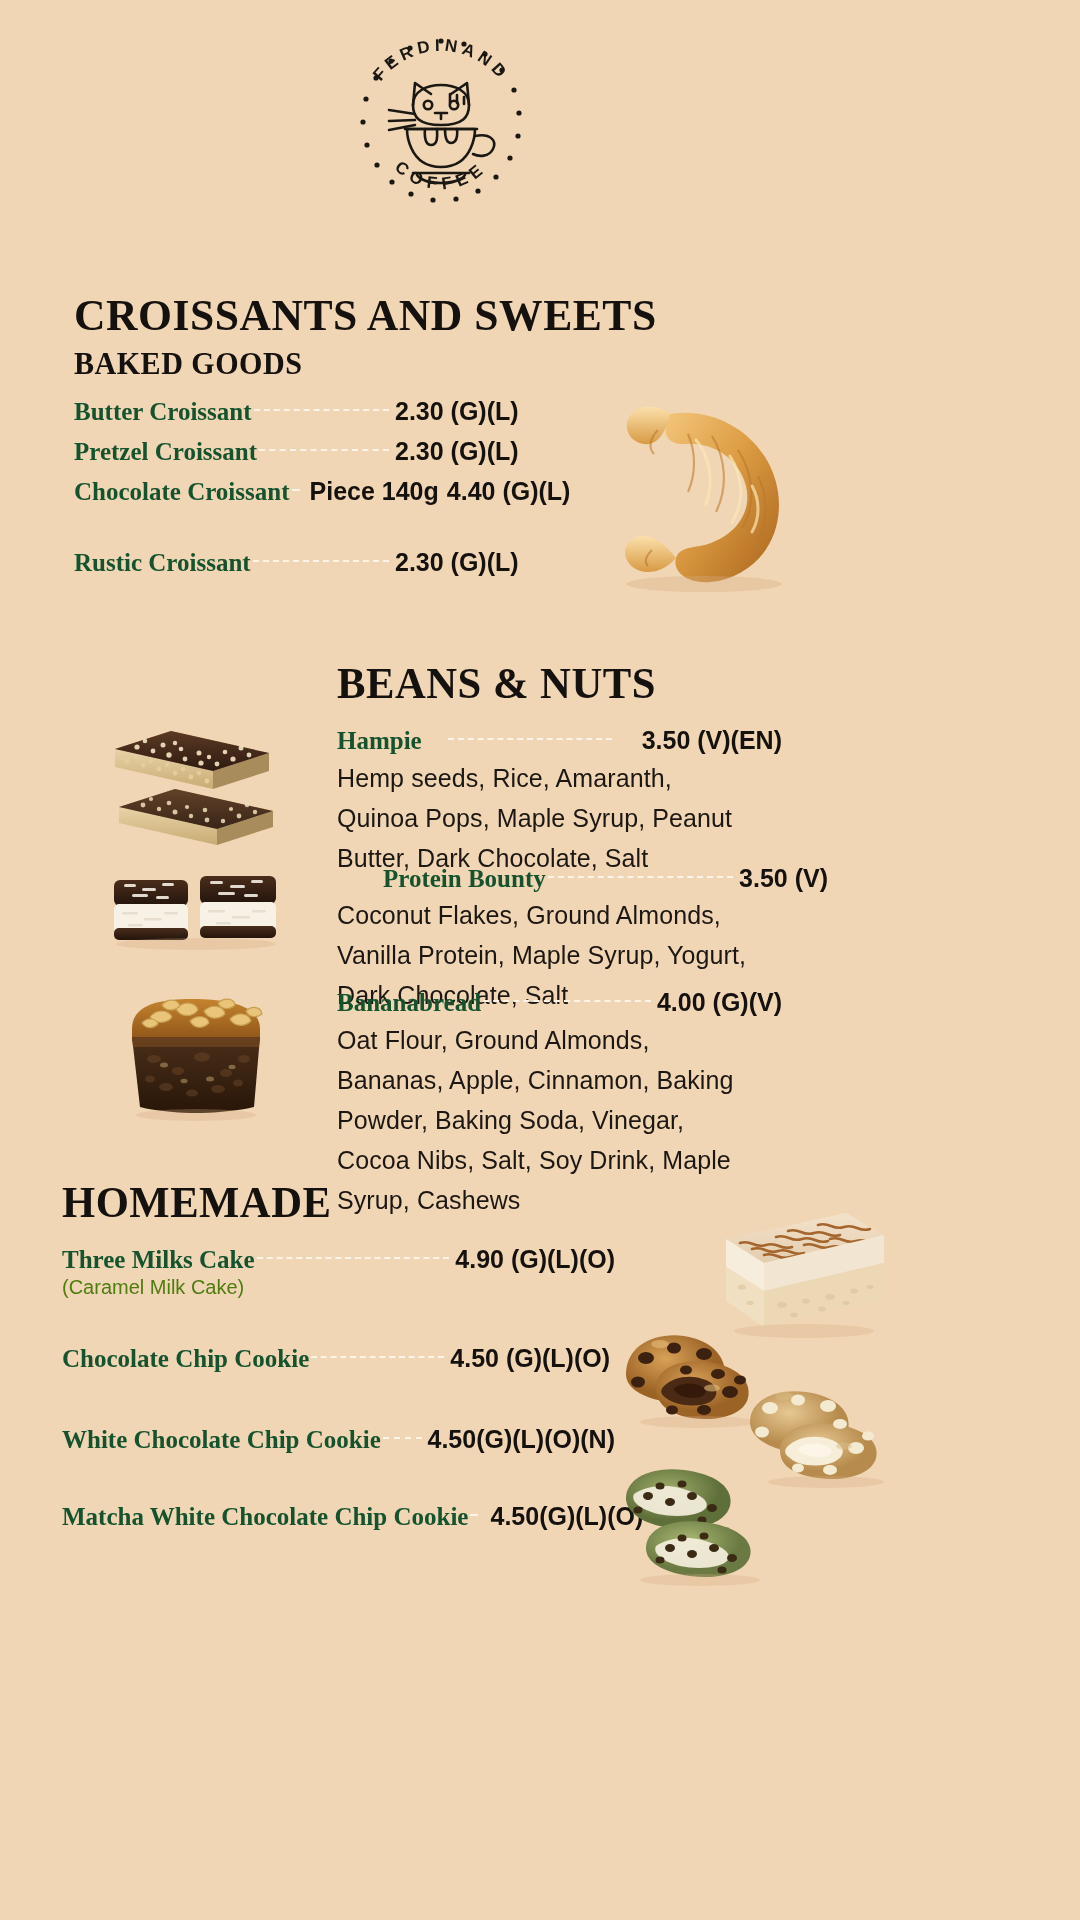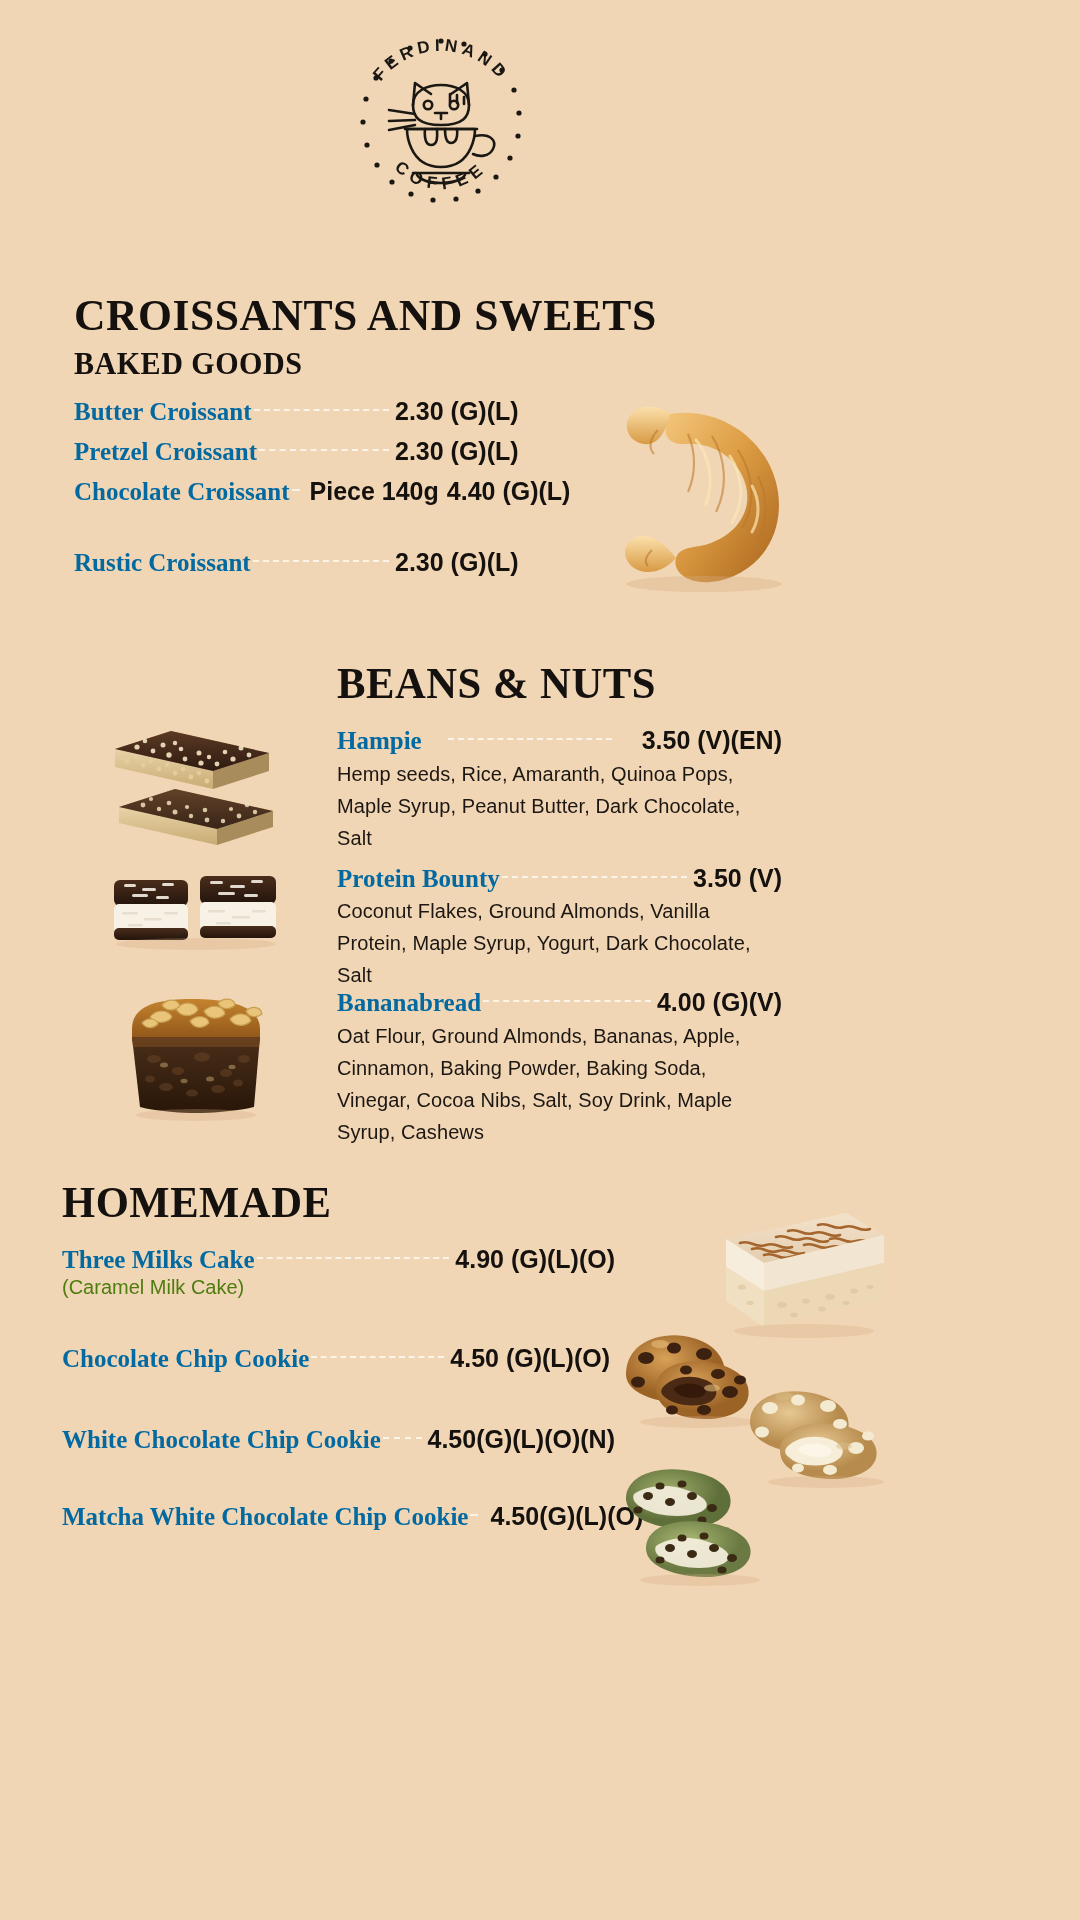--- a/index.html
+++ b/index.html
@@ -29,21 +29,21 @@
   #croissants-title{position:absolute;left:74px;top:293px;font-size:45px;transform:scaleX(.97);transform-origin:left top;}
   #baked-subtitle{position:absolute;left:74px;top:348px;font-size:31px;transform:scaleX(.97);transform-origin:left top;}
   #beans-title{position:absolute;left:337px;top:662px;font-size:44px;transform:scaleX(.97);transform-origin:left top;}
   #homemade-title{position:absolute;left:62px;top:1181px;font-size:44px;transform:scaleX(.97);transform-origin:left top;}
 
   
   .row{position:absolute;display:flex;align-items:baseline;}
   .iname{
     font-family:"Liberation Serif",serif;
     font-weight:bold;
-    color:#0369a1;
+    color:#14532d;
     white-space:nowrap;
     flex:0 0 auto;
   }
   .leader{
     flex:1 1 auto;
     min-width:8px;
     height:1px;
     margin:0 6px 6px 2px;
     border-top:2px dashed #fcf4e9;
     align-self:center;
@@ -75,22 +75,22 @@
   .bg-row .price{min-width:154px;text-align:left;}
 
   
   .bn-row{left:337px;width:445px;}
   .bn-row .iname{font-size:25px;}
   .bn-row .price{font-size:25px;}
   .ingr{
     position:absolute;left:337px;width:420px;
     font-family:"Liberation Sans",sans-serif;
     font-weight:400;
-    font-size:20px;
-    line-height:32px;
+    font-size:25px;
+    line-height:40px;
     color:#1c1713;
     letter-spacing:.1px;
   }
 
   
   .hm-row{left:62px;width:553px;}
   .hm-row .iname{font-size:25px;}
   .hm-row .price{font-size:25px;}
   .sub{
     position:absolute;left:62px;
@@ -329,21 +329,21 @@
           <circle cx="26" cy="38" r="2.2"></circle>
             <circle cx="42" cy="42" r="2.2"></circle>
           <circle cx="58" cy="46" r="2.2"></circle>
             <circle cx="74" cy="50" r="2.2"></circle>
           <circle cx="90" cy="54" r="2.2"></circle>
         </g>
       </g>
     </svg>
   </div>
 
-  <div class="row bn-row" style="top:864px;">
+  <div class="row bn-row" style="top:864px;margin-left:46px;">
     <span class="iname">Protein Bounty</span>
     <span class="leader"></span>
     <span class="price">3.50 (V)</span>
   </div>
   <div class="ingr" style="top:895px;">Coconut Flakes, Ground Almonds, Vanilla Protein, Maple Syrup, Yogurt, Dark Chocolate, Salt</div>
 
   <div class="food" style="left:108px;top:862px;">
     <svg width="180" height="110" viewBox="0 0 180 110">
       <defs>
         <linearGradient id="bch" x1="0" y1="0" x2="0" y2="1">

